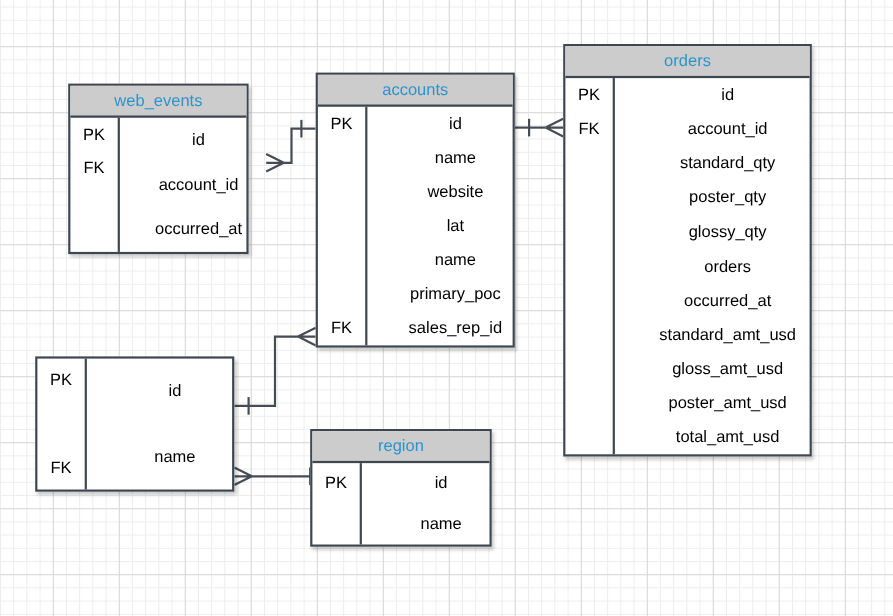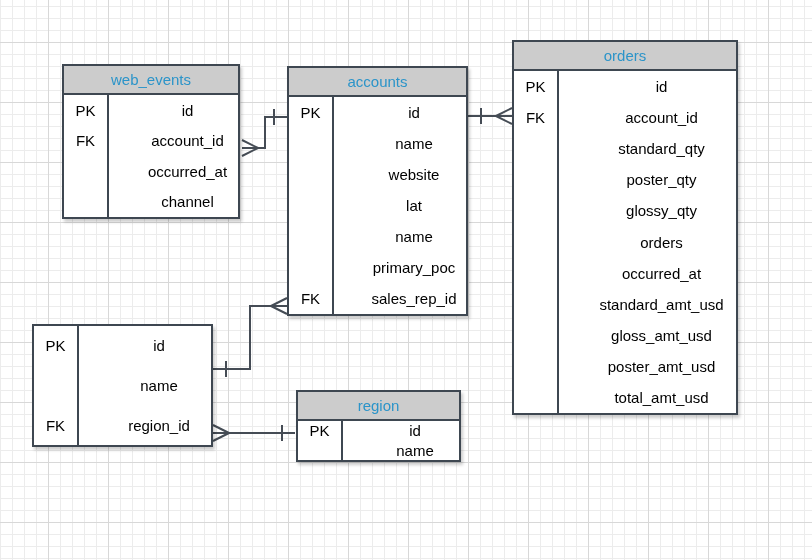--- a/index.html
+++ b/index.html
@@ -99,34 +99,33 @@
         <path d="M 271 306 L 250 306 L 250 369 L 213 369" fill="none" stroke="#454c55" stroke-width="2"></path>
         <path d="M 271 306 L 287 298 M 271 306 L 287 306 M 271 306 L 287 314" fill="none" stroke="#454c55" stroke-width="2"></path>
         <path d="M 226 361 L 226 377" fill="none" stroke="#454c55" stroke-width="2"></path>
       </g>
       <g>
         <path d="M 229 433 L 295 433" fill="none" stroke="#454c55" stroke-width="2"></path>
         <path d="M 229 433 L 213 425 M 229 433 L 213 433 M 229 433 L 213 441" fill="none" stroke="#454c55" stroke-width="2"></path>
         <path d="M 282 425 L 282 441" fill="none" stroke="#454c55" stroke-width="2"></path>
       </g>
     </svg>
-<div class="table" style="left: 62px; top: 64px; width: 178px; height: 155px;">
+<div class="table" style="left: 62px; top: 76px; width: 164px; height: 155px;">
       <div class="thead">web_events</div>
       <div class="tbody">
         <div class="keycol">
           <div class="cell">PK</div>
           <div class="cell">FK</div>
           <div class="cell"></div>
           <div class="cell"></div>
         </div>
         <div class="fieldcol">
           <div class="cell">id</div>
           <div class="cell">account_id</div>
           <div class="cell">occurred_at</div>
-          <div class="cell">channel</div>
         </div>
       </div>
     </div>
     <div class="table" style="left: 287px; top: 66px; width: 181px; height: 250px;">
       <div class="thead">accounts</div>
       <div class="tbody">
         <div class="keycol">
           <div class="cell">PK</div>
           <div class="cell"></div>
           <div class="cell"></div>
@@ -180,25 +179,24 @@
     <div class="table" style="left: 32px; top: 324px; width: 181px; height: 123px;">
       <div class="tbody">
         <div class="keycol">
           <div class="cell">PK</div>
           <div class="cell"></div>
           <div class="cell">FK</div>
         </div>
         <div class="fieldcol">
           <div class="cell">id</div>
           <div class="cell">name</div>
-          <div class="cell">region_id</div>
-        </div>
-      </div>
-    </div>
-    <div class="table" style="left: 296px; top: 390px; width: 165px; height: 72px;">
+        </div>
+      </div>
+    </div>
+    <div class="table" style="left: 282px; top: 390px; width: 165px; height: 107px;">
       <div class="thead">region</div>
       <div class="tbody">
         <div class="keycol">
           <div class="cell">PK</div>
           <div class="cell"></div>
         </div>
         <div class="fieldcol">
           <div class="cell">id</div>
           <div class="cell">name</div>
         </div>

